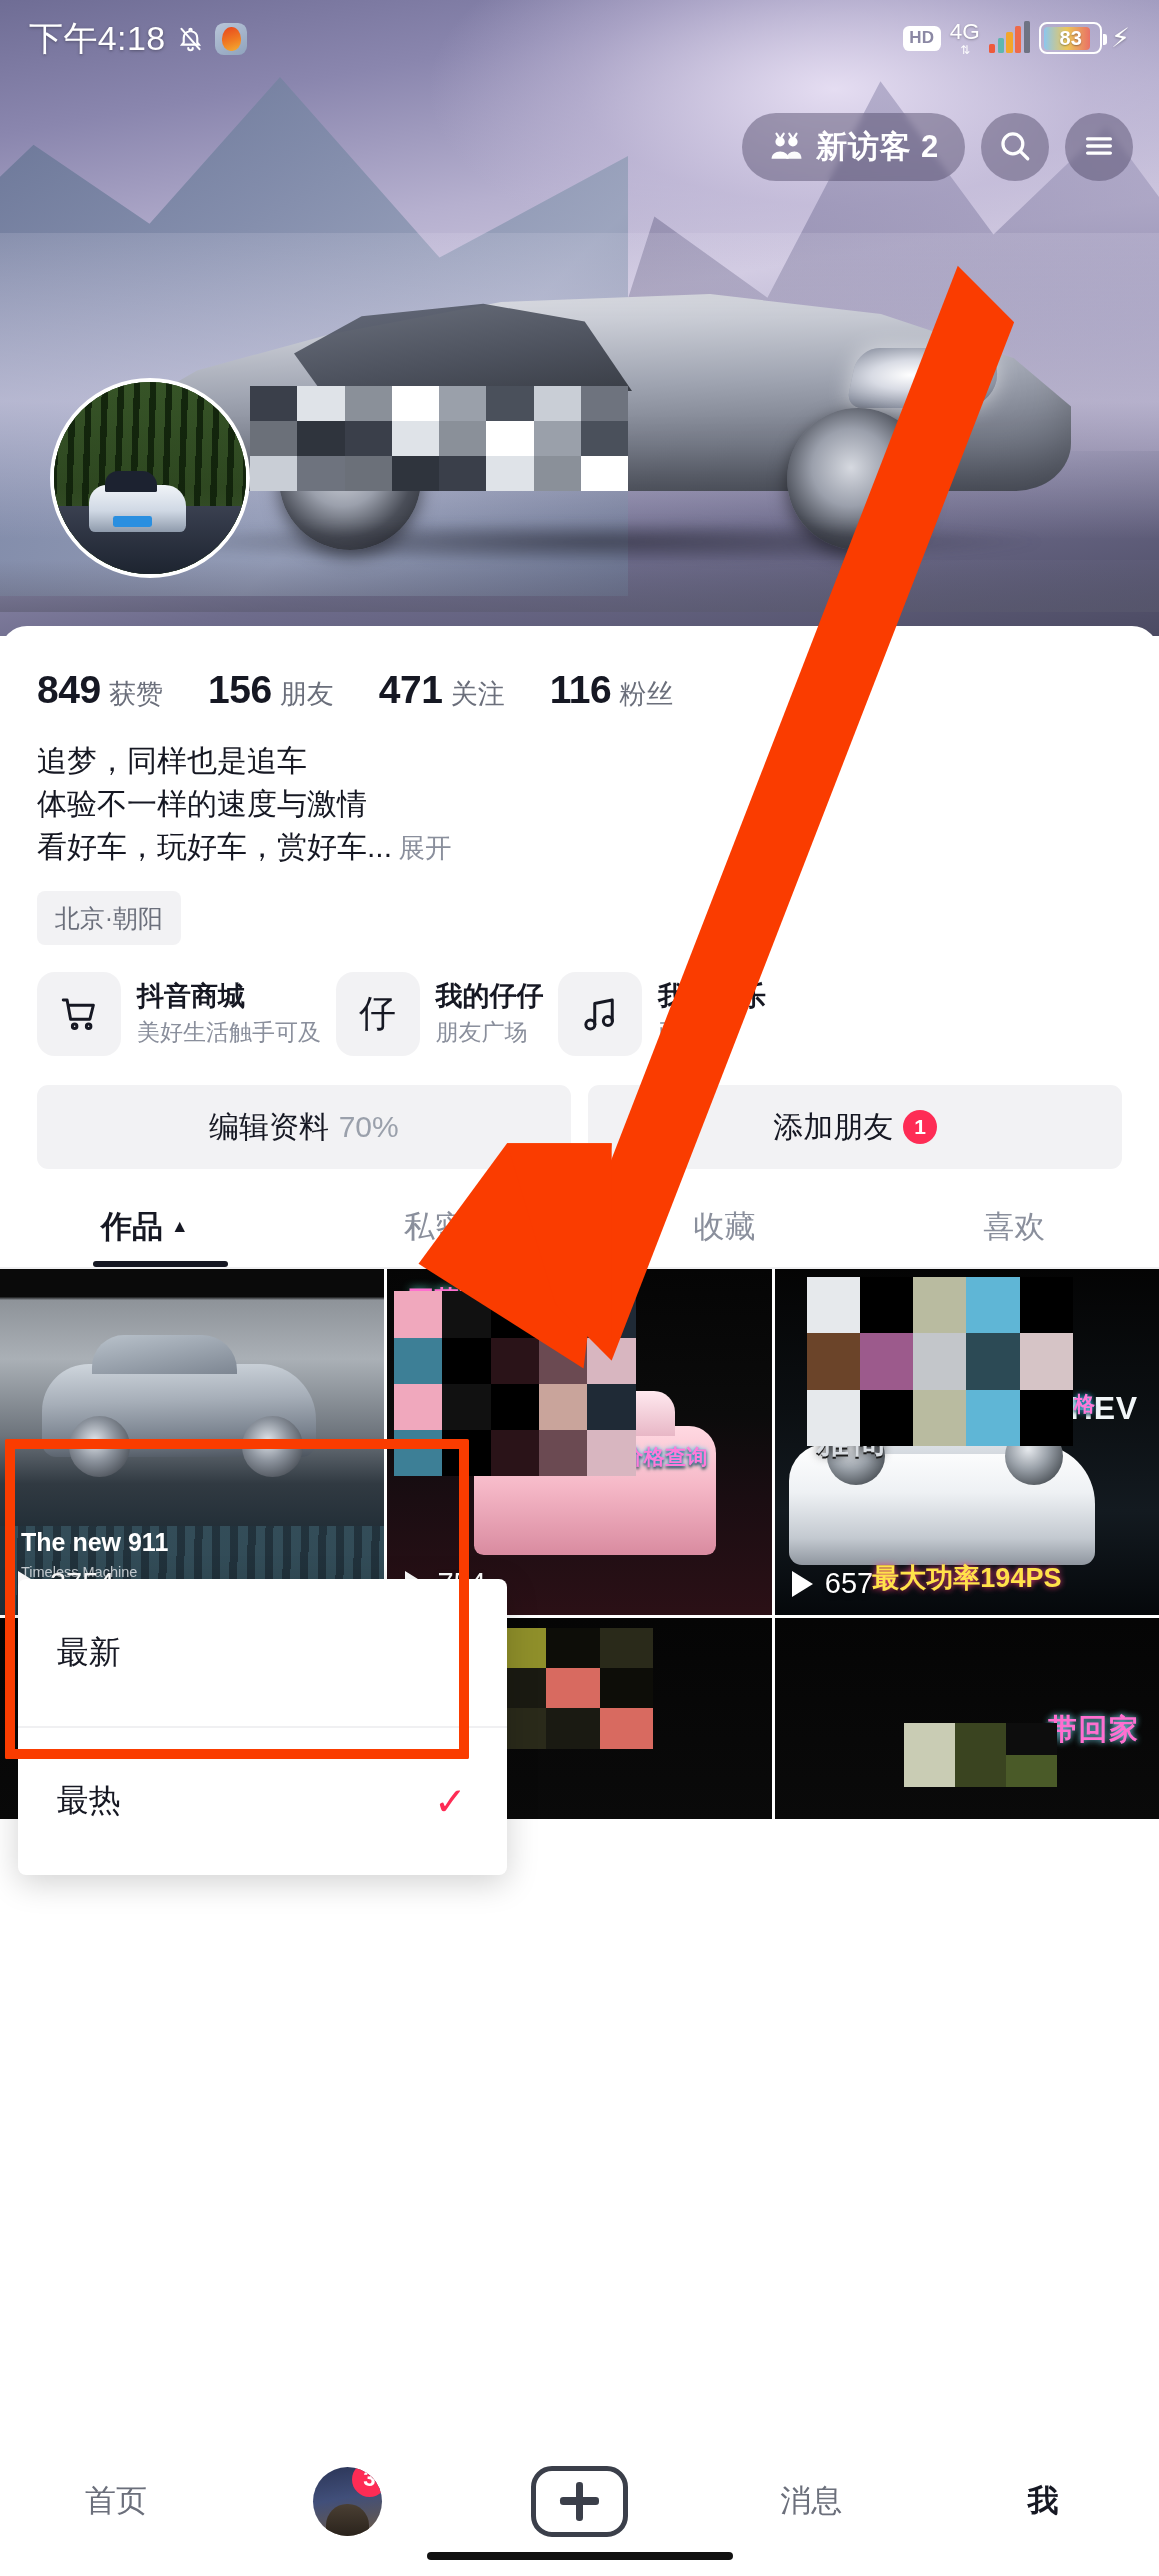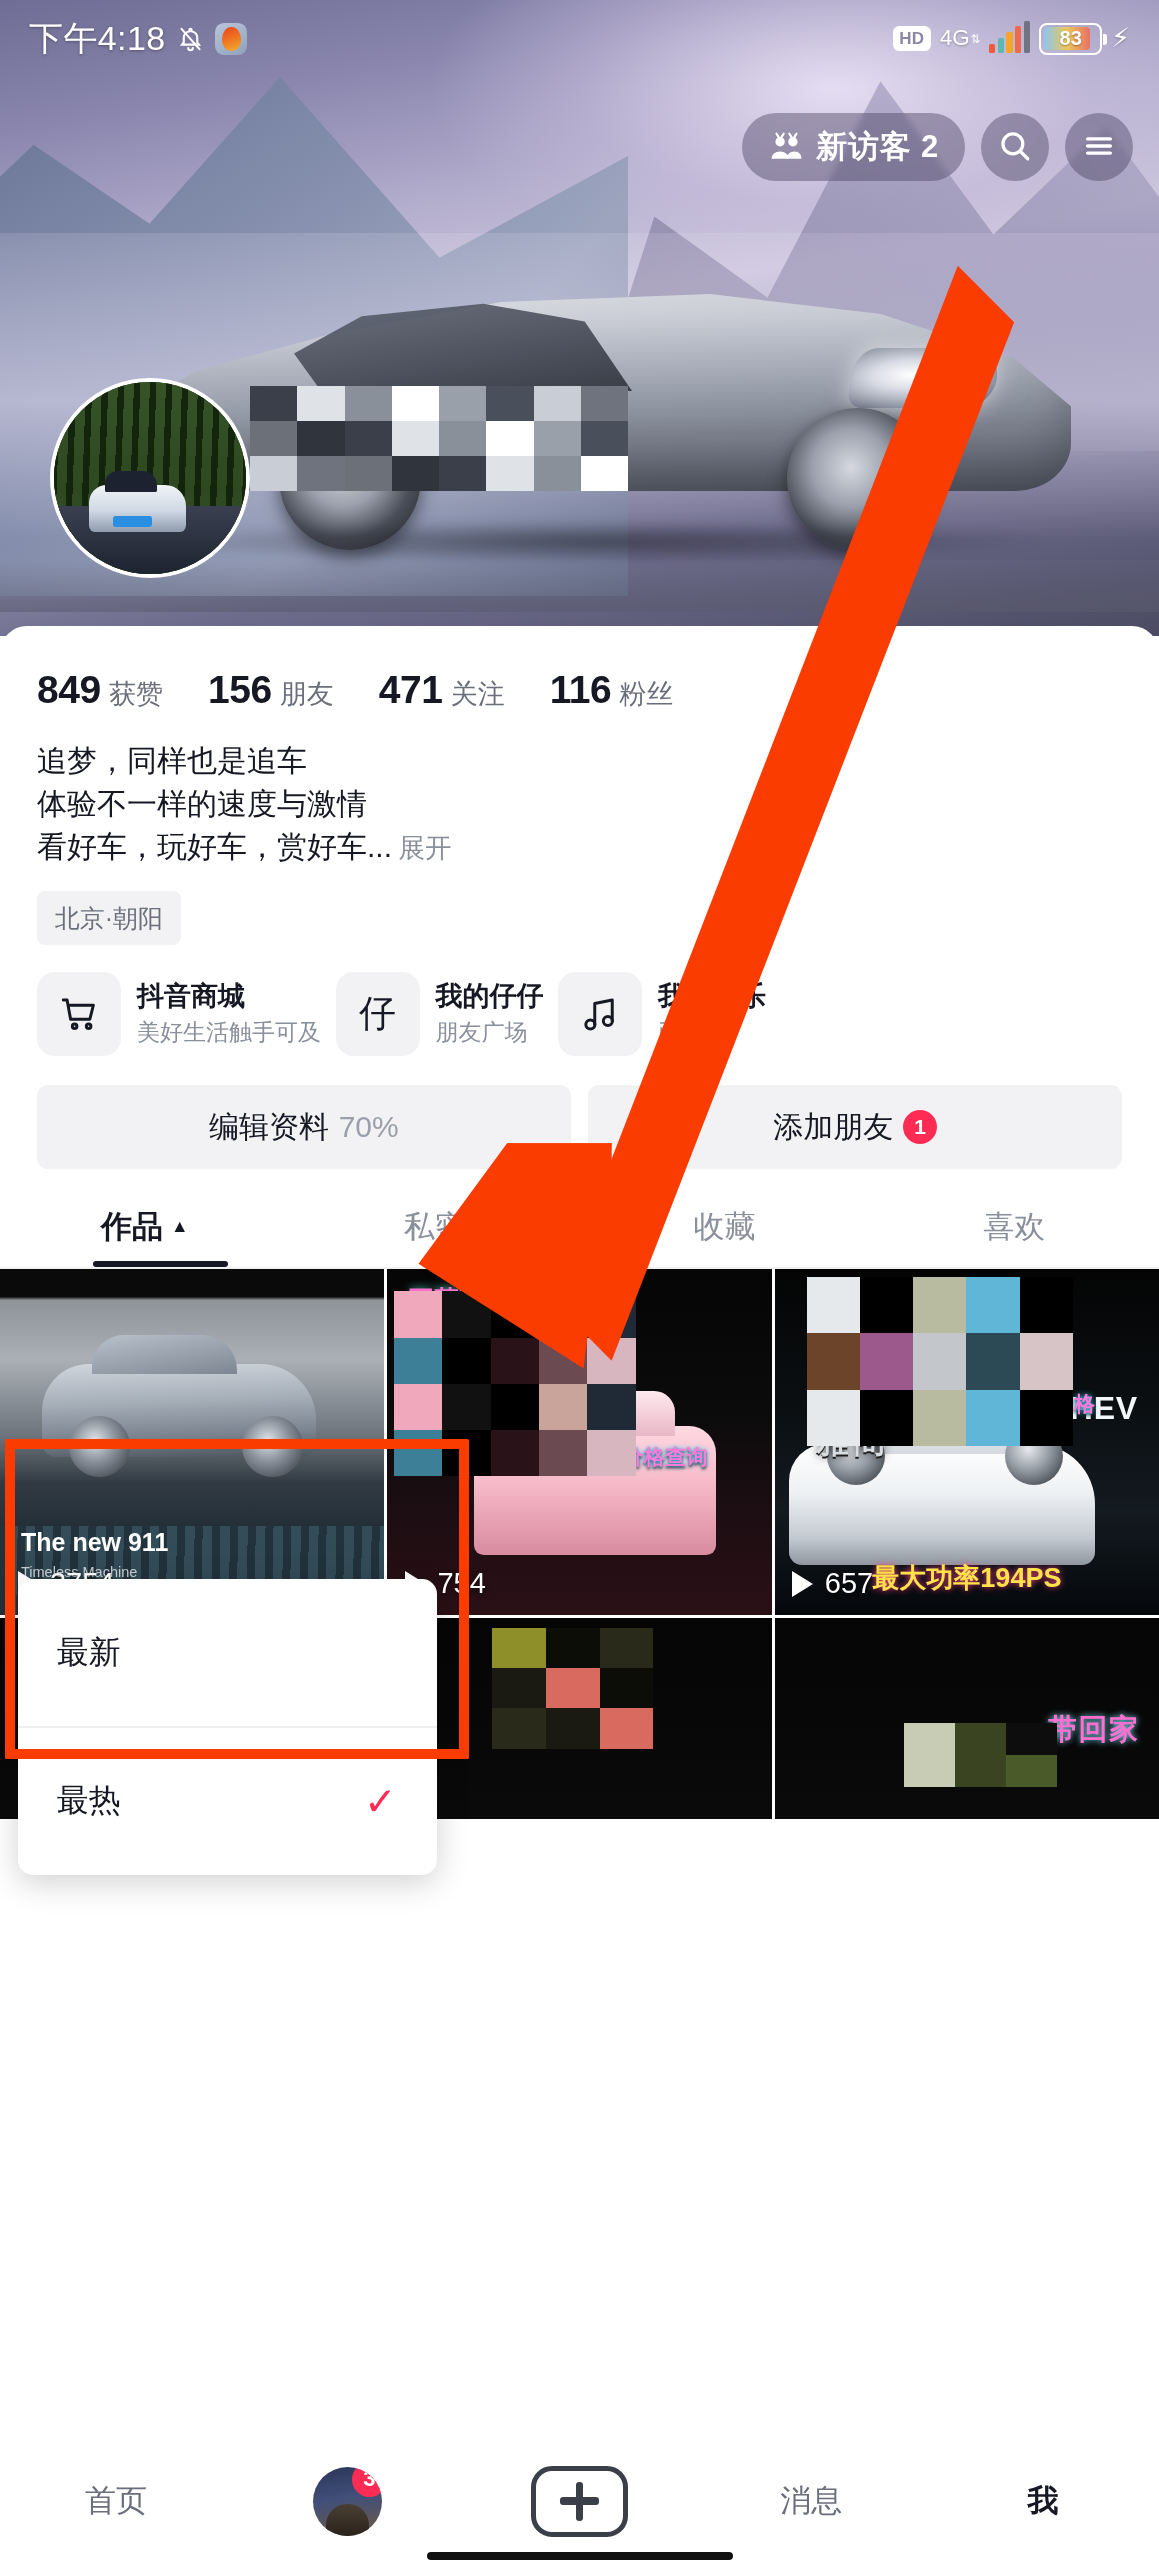--- a/index.html
+++ b/index.html
@@ -95,21 +95,21 @@
   .sb-appicon::after {
     content: ""; position: absolute; left: 6.4px; top: 4px; width: 19.3px; height: 24px;
     border-radius: 50% 50% 46% 46%;
     background: linear-gradient(160deg, #e8441e 0%, #f07a22 55%, #f3b033 100%);
   }
   .sb-right { display: flex; align-items: center; gap: 8.9px; }
   .sb-hd {
     background: #fff; color: #8b88a4; font-size: 17px; font-weight: 700;
     border-radius: 6.4px; padding: 2.4px 6.4px; letter-spacing: 0.4px;
   }
-  .sb-4g-wrap { display: flex; align-items: center; gap: 0.8px; }
+  .sb-4g-wrap { display: flex; flex-direction: column; align-items: center; gap: 0.8px; }
   .sb-4g { font-size: 22.5px; font-weight: 500; line-height: 1;
     text-shadow: 0 0.8px 2.4px rgba(0,0,0,.3); }
   .sb-arrows { font-size: 12px; line-height: 1; letter-spacing: -0.8px; opacity: .95; }
   .sb-bars { display: flex; align-items: flex-end; gap: 2.4px; height: 29px; }
   .sb-bars i { display: block; width: 6.4px; border-radius: 1.6px; }
   .sb-bars i:nth-child(1) { height: 8.9px; background: #ee5a3c; }
   .sb-bars i:nth-child(2) { height: 15.3px; background: #5eb7b0; }
   .sb-bars i:nth-child(3) { height: 21px; background: #f4a62a; }
   .sb-bars i:nth-child(4) { height: 26.6px; background: #ee6a4a; }
   .sb-bars i:nth-child(5) { height: 32px; background: #6f7383; }
@@ -329,22 +329,22 @@
   }
 
   .th-dark2 { background: linear-gradient(180deg, #050505 0%, #0a0a0a 100%); }
   .th-carry {
     position: absolute; right: 19.3px; bottom: 69px; font-size: 29px; font-weight: 700;
     color: #ff6fd0; text-shadow: 0 0 6.4px #7fe7ff, 0 1.6px 3.2px #000; letter-spacing: 1.6px; z-index: 5;
   }
 
   
   .dropdown {
-    position: absolute; left: 17.7px; top: 1579px; width: 419px; z-index: 60;
-    background: #fff; border-radius: 15px; box-shadow: 0 8px 32px rgba(0,0,0,.18);
+    position: absolute; left: 17.7px; top: 1579px; width: 489px; z-index: 60;
+    background: #fff; border-radius: 8px; box-shadow: 0 8px 32px rgba(0,0,0,.18);
     overflow: hidden;
   }
   .dd-item {
     height: 147px; display: flex; align-items: center; justify-content: space-between;
     padding: 0 40px 0 39px; font-size: 32px; color: #161823;
   }
   .dd-sep { height: 1.6px; background: #f0f0f2; margin: 0 0px; }
   .dd-check { color: #fe2c55; font-size: 39px; font-weight: 700; line-height: 1; }
   .dd-arrow {
     position: absolute; left: 87px; top: -17.7px; width: 0; height: 0;

